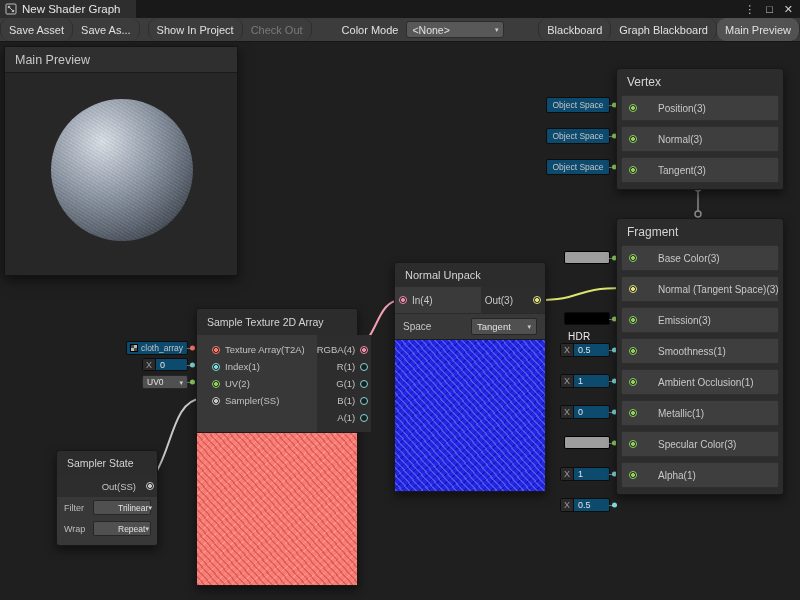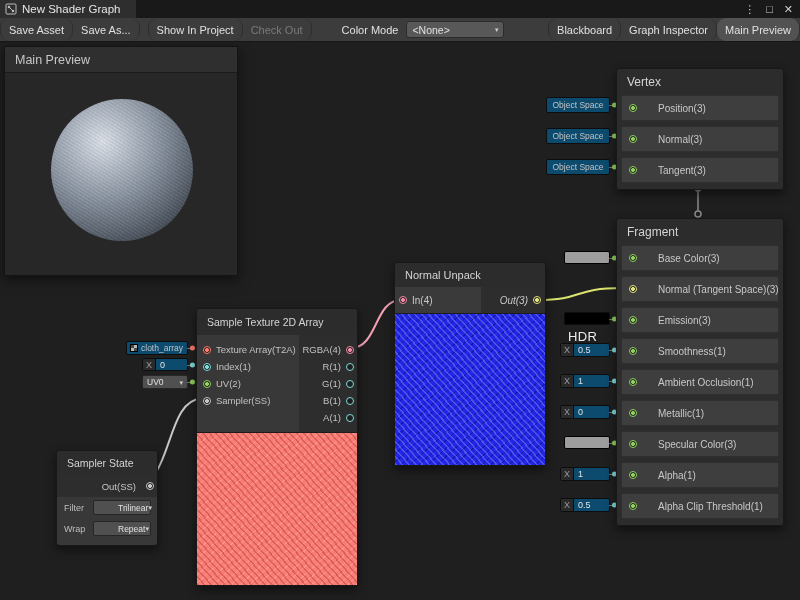--- a/index.html
+++ b/index.html
@@ -57,32 +57,32 @@
   
   .ext { position:absolute; display:flex; align-items:center; background:#0c4a6e; border:1px solid #0d0d0d; border-radius:2px; color:#c4c4c4; font-size:9px; z-index:4; cursor:pointer; }
   .ext::after { content:""; position:absolute; left:100%; top:50%; width:8px; height:1px; background:#6f6f6f; }
   .ext .dot { position:absolute; left:calc(100% + 3px); top:50%; transform:translateY(-50%); width:5px; height:5px; border-radius:50%; z-index:2; }
   .dot.green { background:var(--port-green,#8fd05e); }
   .dot.cyan  { background:var(--port-cyan,#7fdcdc); }
   .dot.red   { background:var(--port-red,#ff7a6e); }
   .ext.objspace { justify-content:center; font-size:8.5px; }
   .ext.swatch { background:#9d9d9d; border-color:#000; }
   .ext.hdr { background:#000; }
-  .ext.hdr span { padding-left:3px; font-size:13px; color:#ececec; letter-spacing:.3px;margin-top:36px; }
+  .ext.hdr span { padding-left:3px; font-size:10px; color:#ececec; letter-spacing:.3px;margin-top:36px; }
   .ext.xval { padding:0; }
   .ext.xval .x { width:13px; text-align:center; background:#2a2a2a; color:#9b9b9b; align-self:stretch; line-height:12px; border-right:1px solid #0d0d0d; }
   .ext.xval .v { flex:1; padding-left:4px; color:#e2e2e2; }
   .ext.texfield { gap:3px; padding:0 3px; }
   .tex-thumb { width:8px; height:8px; border:1px solid #000; background:conic-gradient(#b9b9b9 0 25%, #4a4a4a 0 50%, #b9b9b9 0 75%, #4a4a4a 0); flex:none; }
   .ext.dd { background:#505050; border-color:#262626; justify-content:space-between; padding:0 4px; color:#e2e2e2; }
   .arrow { font-size:7px; color:#cfcfcf; line-height:1; }
 
   
   .io-cols { display:flex; }
-  .col-in { flex:1; background:#383838; padding:6px 3px; }
+  .col-in { flex:1; background:#383838; padding:6px 12px; }
   .col-out { width:62px; background:#2d2d2d; padding:6px 0; }
   .io-row { position:relative; height:17px; display:flex; align-items:center; font-size:9.5px; color:#c2c2c2; white-space:nowrap; }
   .col-in .io-row { padding-left:16px; }
   .col-out .io-row { justify-content:flex-end; padding-right:16px; }
   .col-in .io-row .port { position:absolute; left:3px; }
   .col-out .io-row .port { position:absolute; right:3px; }
   .preview { border-top:1px solid #1c1c1c; }
   .red-fabric { height:153px;
     background-color:#f97d74;
     background-image:
@@ -91,21 +91,21 @@
   .blue-fabric { height:152px;
     background-color:#2326e4;
     background-image:
       repeating-linear-gradient(48deg, rgba(165,175,255,.33) 0 1.5px, transparent 1.5px 5px),
       repeating-linear-gradient(-42deg, rgba(0,0,90,.38) 0 1px, transparent 1px 6px); }
 
   
   .nu-io { display:flex; height:26px; }
   .nu-in { flex:1; background:#3a3a3a; display:flex; align-items:center; position:relative; padding-left:17px; font-size:10px; color:#c8c8c8; }
   .nu-in .port { position:absolute; left:4px; }
-  .nu-out { width:64px; background:#2d2d2d; display:flex; align-items:center; justify-content:flex-end; position:relative; padding-right:17px; font-size:10px; color:#c8c8c8;font-style:italic; }
+  .nu-out { width:64px; background:#2d2d2d; display:flex; align-items:center; justify-content:flex-end; position:relative; padding-right:32px; font-size:10px; color:#c8c8c8; }
   .nu-out .port { position:absolute; right:4px; }
   .nu-space { height:26px; background:#383838; display:flex; align-items:center; justify-content:space-between; padding:0 8px; font-size:10px; color:#c8c8c8; border-top:1px solid #2a2a2a; }
   .nd-dd { display:flex; align-items:center; justify-content:space-between; background:#505050; border:1px solid #262626; border-radius:2px; height:17px; width:66px; padding:0 5px; font-size:9.5px; color:#e2e2e2; cursor:pointer; }
   .nd-dd.sm2 { height:15px; width:58px; font-size:8.5px;padding-left:24px; }
 
   
   .ss-out { position:relative; height:22px; background:#2d2d2d; display:flex; align-items:center; justify-content:flex-end; padding-right:21px; font-size:9.5px; color:#c6c6c6; }
   .ss-out .port { position:absolute; right:3px; }
   .ss-row { height:21px; display:flex; align-items:center; justify-content:space-between; padding:0 6px 0 7px; font-size:9px; color:#bdbdbd; background:#383838; }
   .ss-pad { height:6px; background:#383838; border-radius:0 0 3px 3px; }
@@ -227,24 +227,20 @@
       <span class="lbl">Metallic(1)</span>
     </div>
     <div class="stack-row">
       <i class="port green filled"></i>
       <span class="lbl">Specular Color(3)</span>
     </div>
     <div class="stack-row">
       <i class="port green filled"></i>
       <span class="lbl">Alpha(1)</span>
     </div>
-    <div class="stack-row">
-      <i class="port green filled"></i>
-      <span class="lbl">Alpha Clip Threshold(1)</span>
-    </div>
   </div>
 
   <div class="ext texfield" style="left:126px;top:341px;width:62px;height:14px">
     <i class="tex-thumb"></i>
     <span style="font-size:8.5px">cloth_array</span>
     <i class="dot red"></i>
   </div>
   <div class="ext xval" style="left:142px;top:358px;width:46px;height:13px">
     <span class="x">X</span>
       <span class="v">0</span>
@@ -306,20 +302,27 @@
   <div class="node" style="left:394px;top:262px;width:152px">
     <div class="node-title sm">Normal Unpack</div>
     <div class="nu-io">
       <div class="nu-in">
         <i class="port pink filled"></i>
         <span>In(4)</span>
       </div>
       <div class="nu-out">
         <span>Out(3)</span>
         <i class="port yellow filled"></i>
+      </div>
+    </div>
+    <div class="nu-space">
+      <span>Space</span>
+      <div class="nd-dd">
+        <span>Tangent</span>
+        <span class="arrow">▾</span>
       </div>
     </div>
     <div class="preview blue-fabric"></div>
   </div>
 
   <div class="node" style="left:56px;top:450px;width:102px">
     <div class="node-title sm" style="font-size:10.5px">Sampler State</div>
     <div class="ss-out">
       <span>Out(SS)</span>
       <i class="port gray filled"></i>
@@ -370,18 +373,18 @@
     <div class="tb-btn">Save As...</div>
     <div class="tb-btn gap">Show In Project</div>
     <div class="tb-btn disabled">Check Out</div>
     <div class="tb-label">Color Mode</div>
     <div class="tb-select">
       <span>&lt;None&gt;</span>
       <span class="arrow">▾</span>
     </div>
     <div class="tb-right">
       <div class="tb-btn first">Blackboard</div>
-      <div class="tb-btn">Graph Inspector</div>
+      <div class="tb-btn">Graph Blackboard</div>
       <div class="tb-btn active">Main Preview</div>
     </div>
   </div>
 
 </div>
 
 </body></html>

